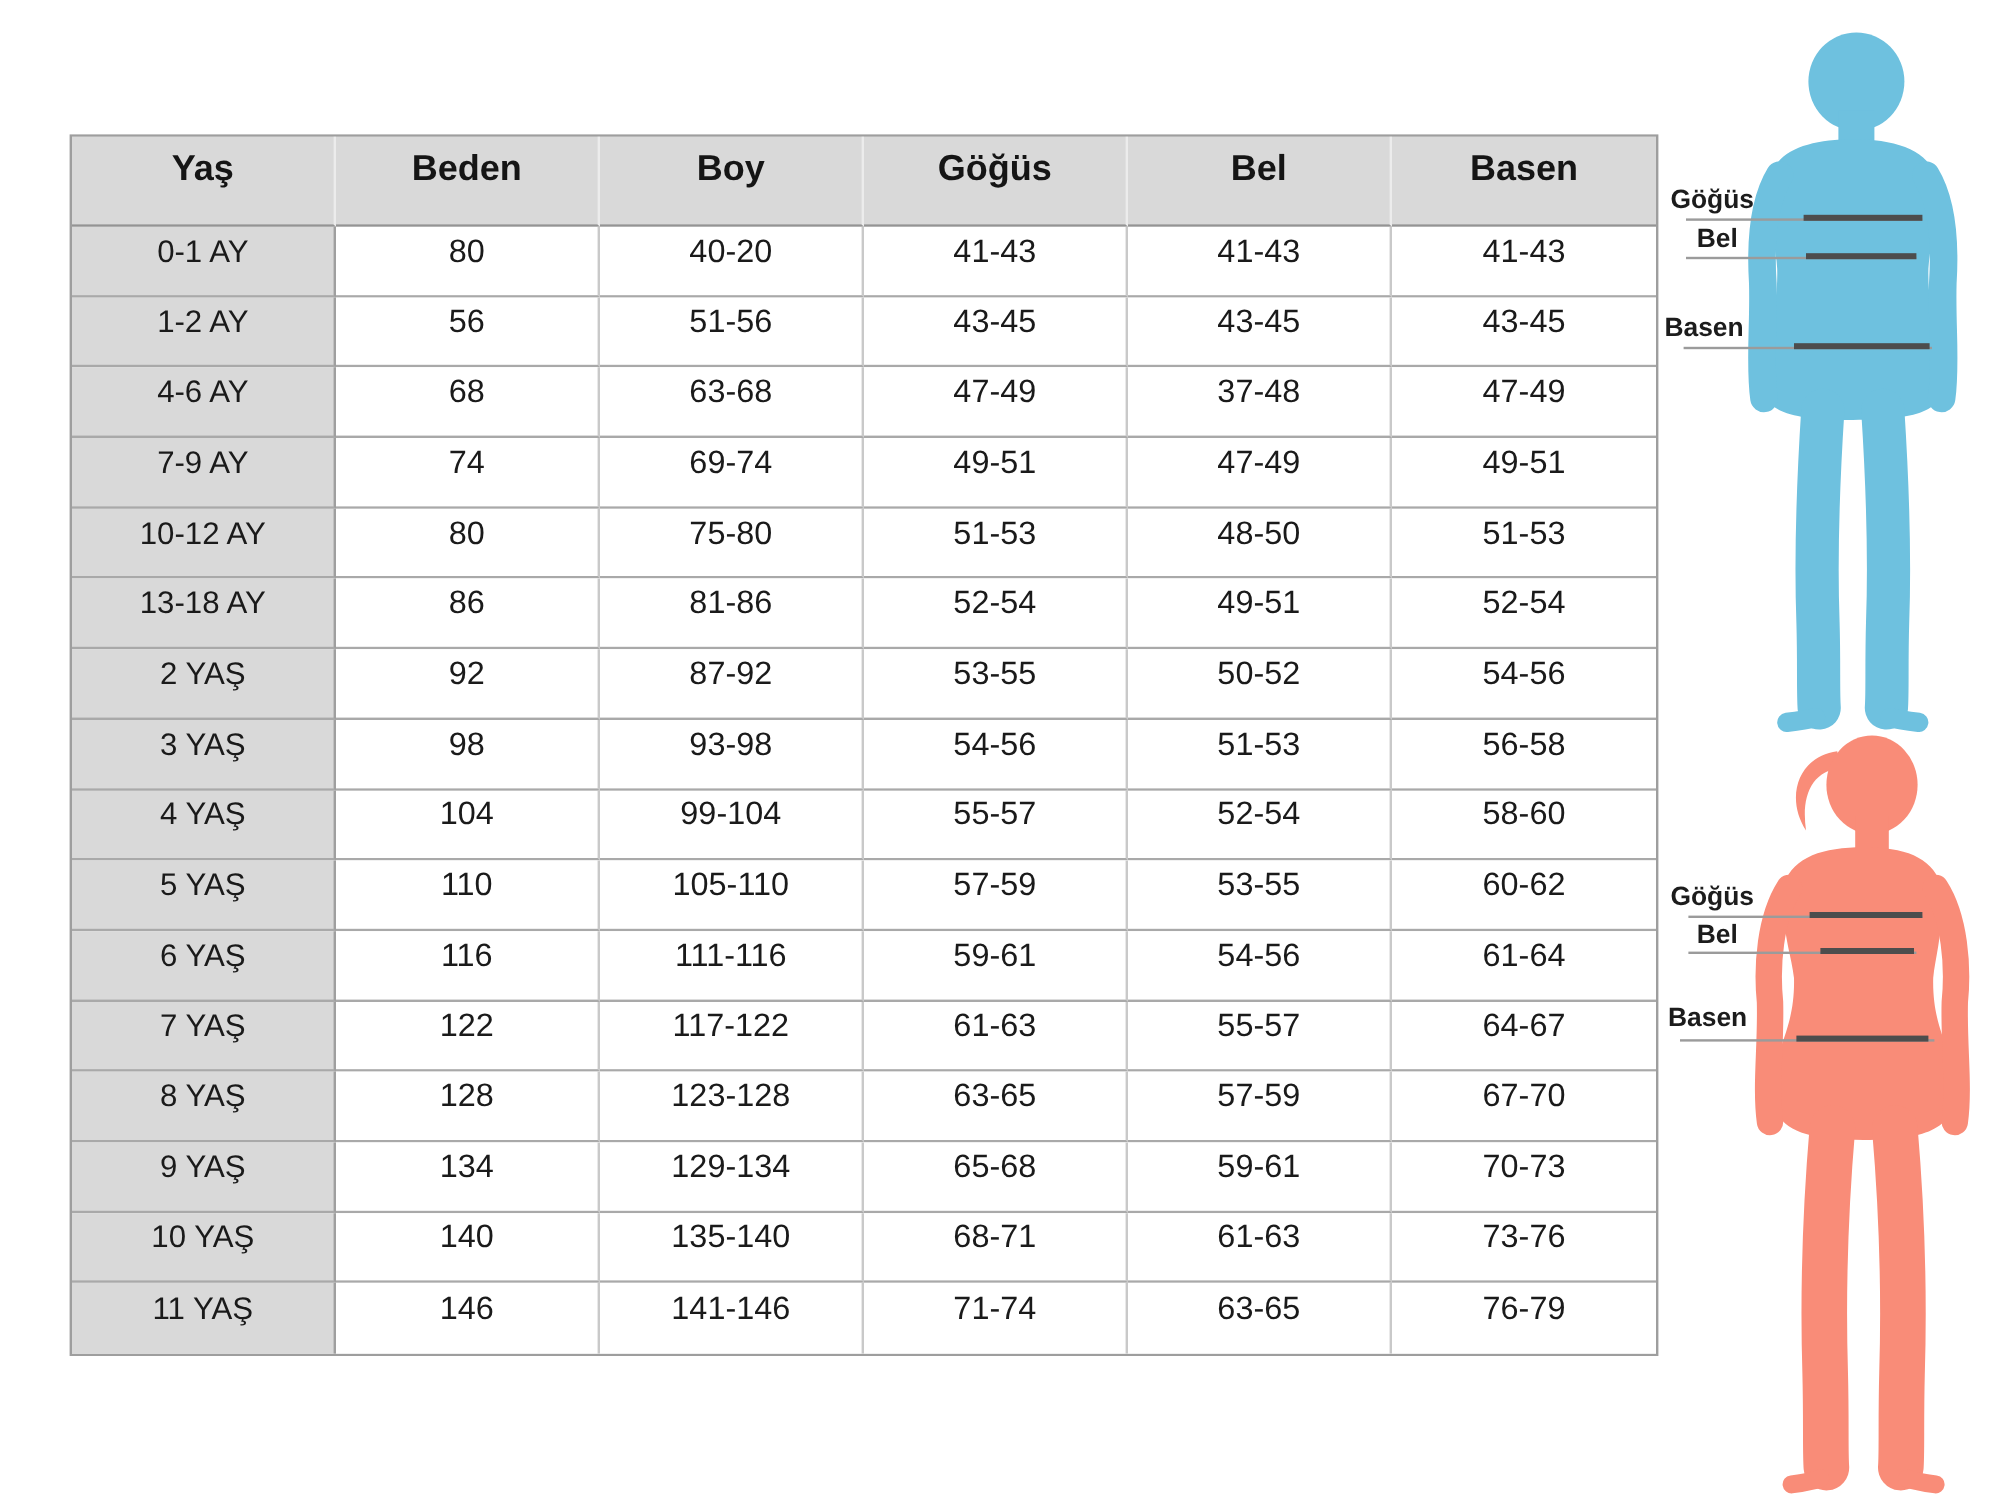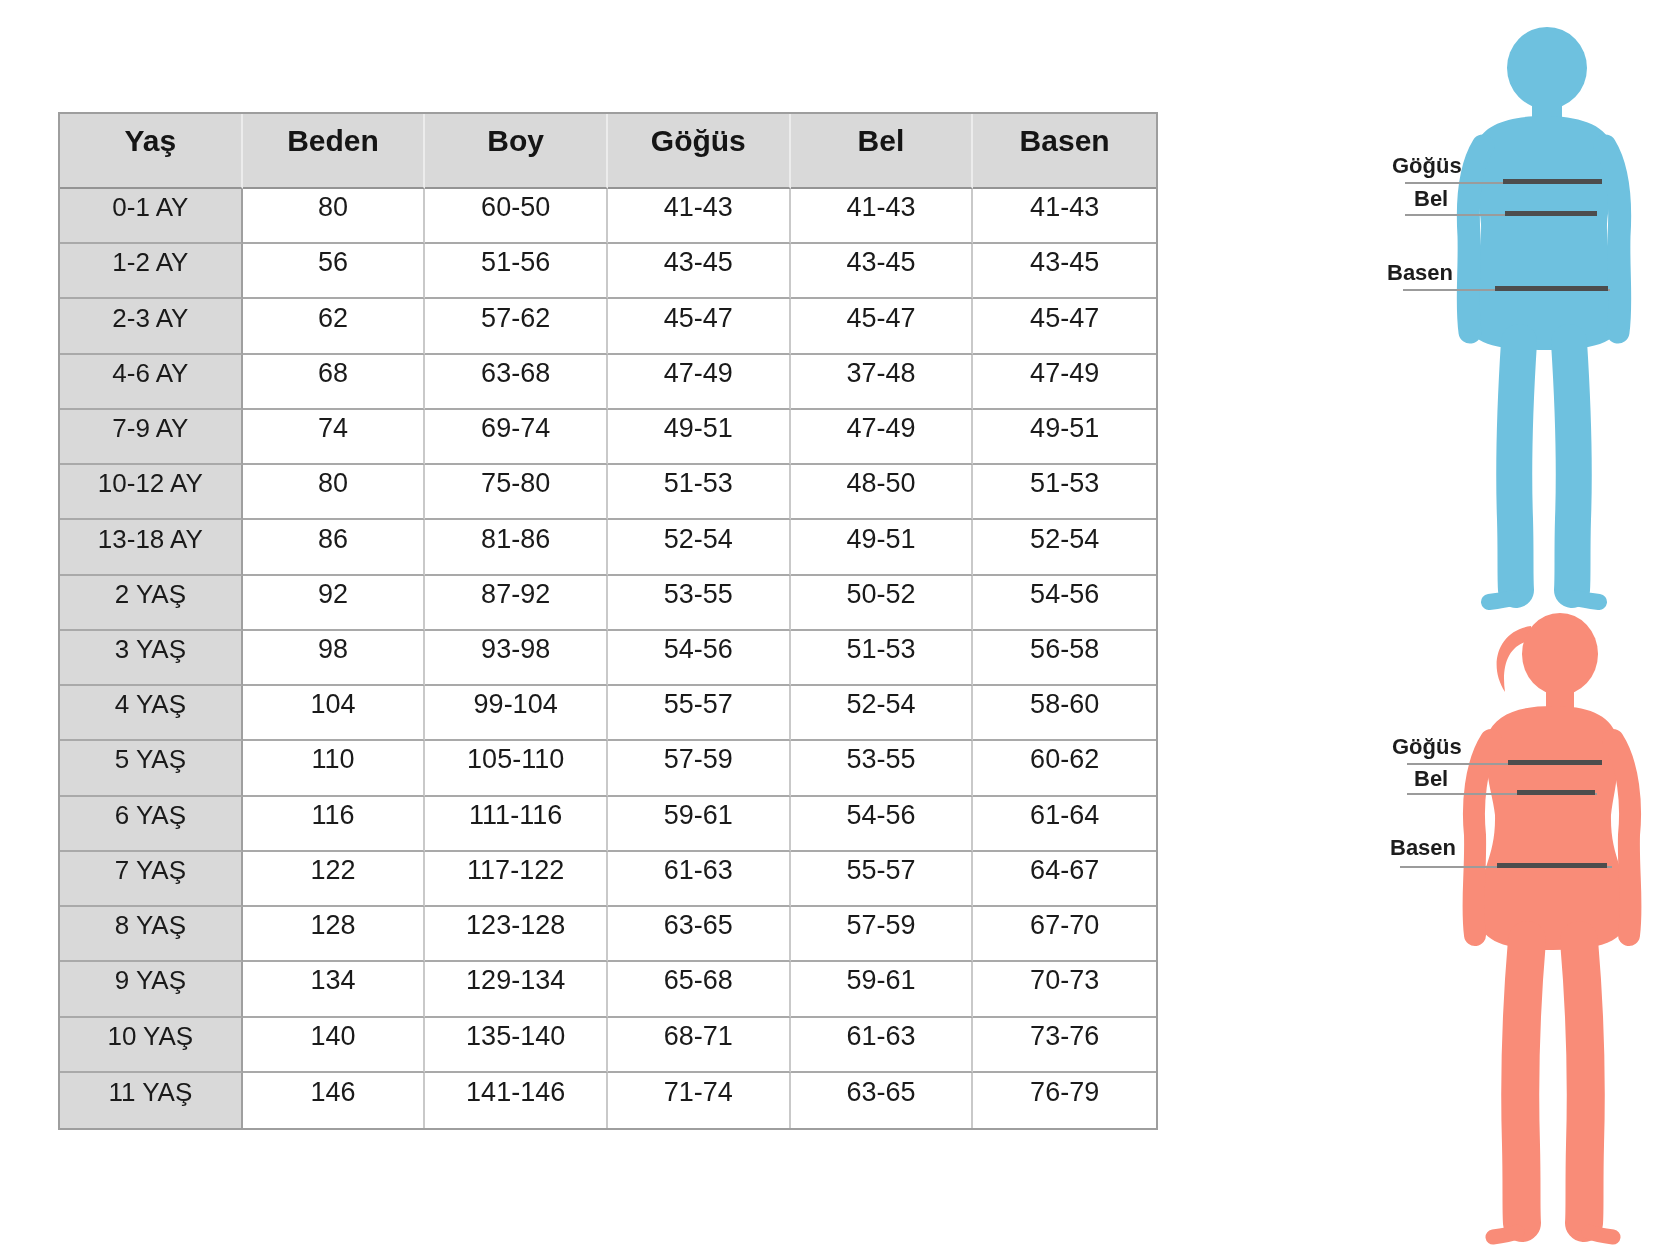--- a/index.html
+++ b/index.html
@@ -7,21 +7,21 @@
     position:relative;
     width:1680px;height:1245px;
     background:#ffffff;
     font-family:"Liberation Sans", sans-serif;
     overflow:hidden;
   }
 
   
   table.size-table{
     position:absolute;left:58px;top:112px;
-    width:1100px;height:1018px;
+    width:1324px;height:1018px;
     border-collapse:separate;border-spacing:0;
     table-layout:fixed;
     border:2px solid #9e9e9e;
     background:#ffffff;
   }
   .size-table tr.head-row{height:75px;}
   .size-table tr.data-row{height:55px;border-radius:20px;}
   .size-table th{
     background:#d9d9d9;
     font-size:30px;font-weight:bold;color:#151515;
@@ -94,40 +94,32 @@
         <th>Boy</th>
         <th>Göğüs</th>
         <th>Bel</th>
         <th>Basen</th>
       </tr>
   </thead>
   <tbody>
       <tr class="data-row">
         <td class="rowhead">0-1 AY</td>
         <td>80</td>
-        <td>60-50</td>
+        <td>40-20</td>
         <td>41-43</td>
         <td>41-43</td>
         <td>41-43</td>
       </tr>
       <tr class="data-row">
         <td class="rowhead">1-2 AY</td>
         <td>56</td>
         <td>51-56</td>
         <td>43-45</td>
         <td>43-45</td>
         <td>43-45</td>
-      </tr>
-      <tr class="data-row">
-        <td class="rowhead">2-3 AY</td>
-        <td>62</td>
-        <td>57-62</td>
-        <td>45-47</td>
-        <td>45-47</td>
-        <td>45-47</td>
       </tr>
       <tr class="data-row">
         <td class="rowhead">4-6 AY</td>
         <td>68</td>
         <td>63-68</td>
         <td>47-49</td>
         <td>37-48</td>
         <td>47-49</td>
       </tr>
       <tr class="data-row">

